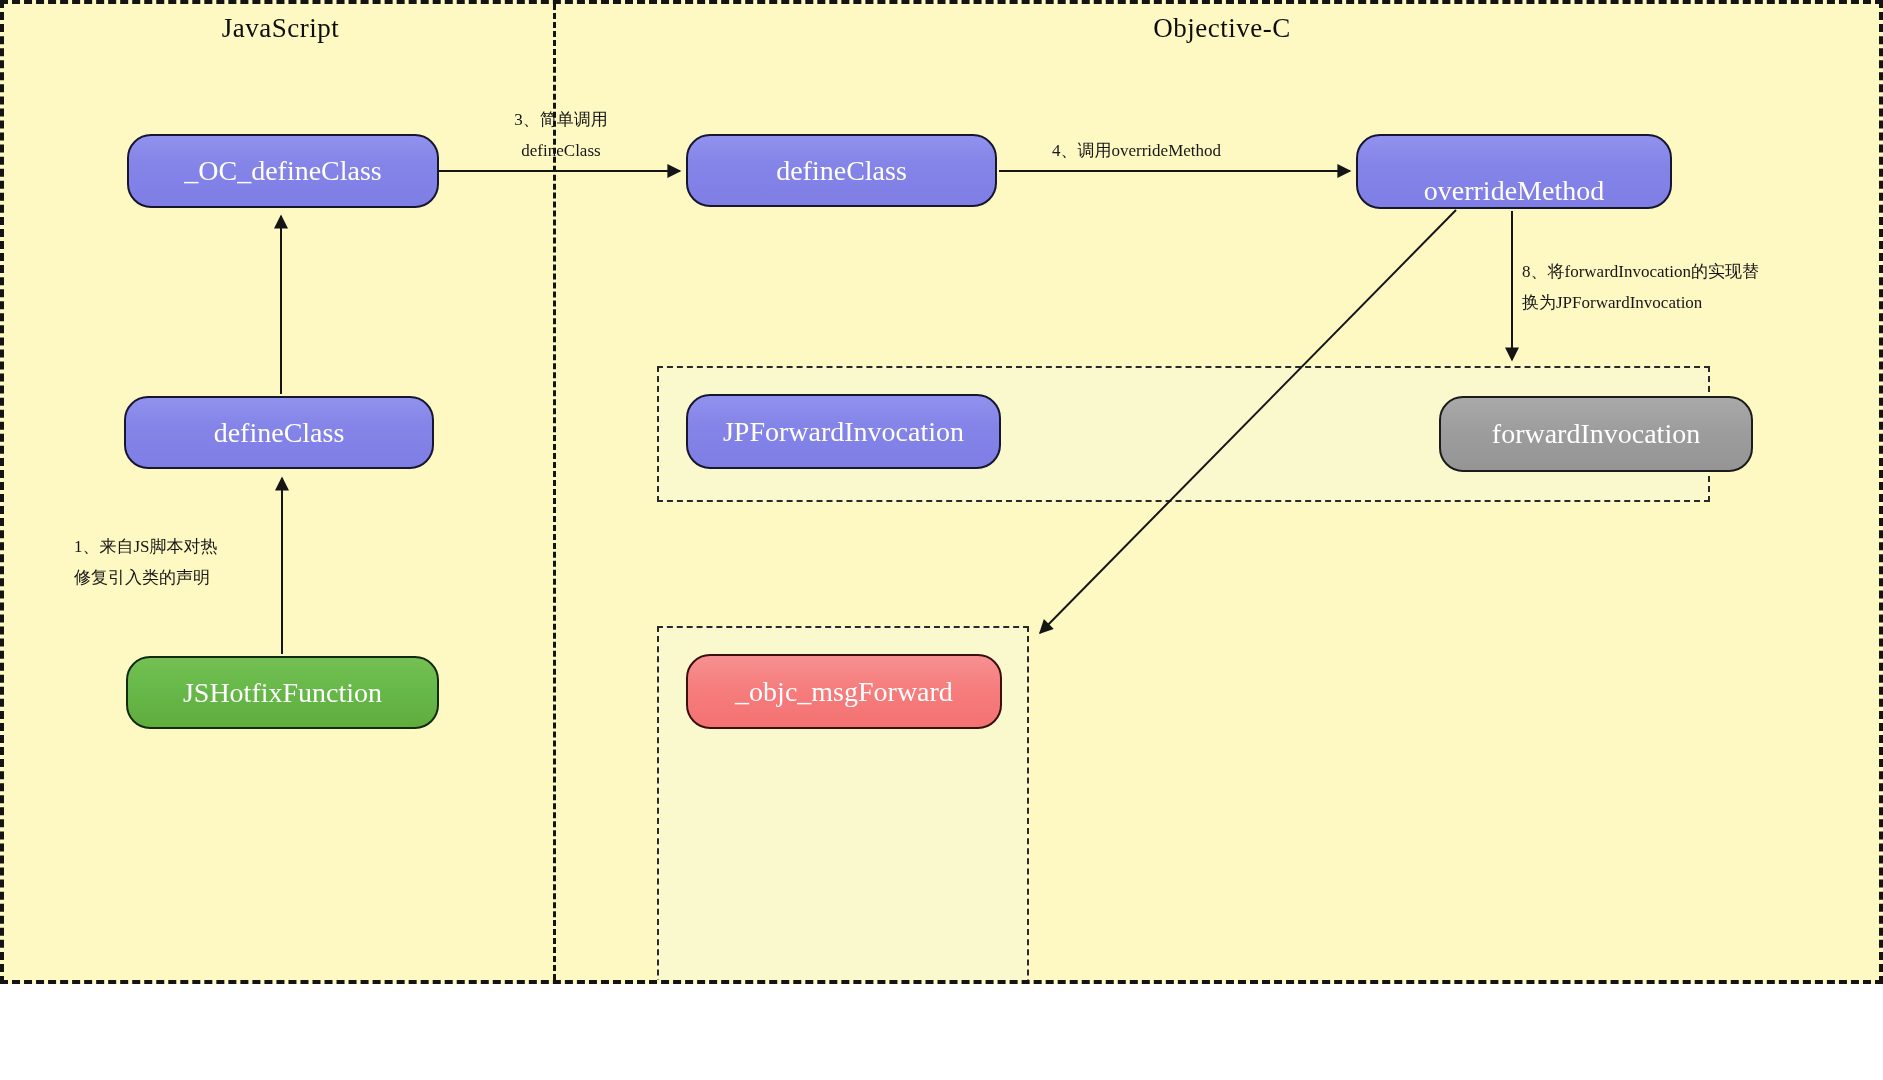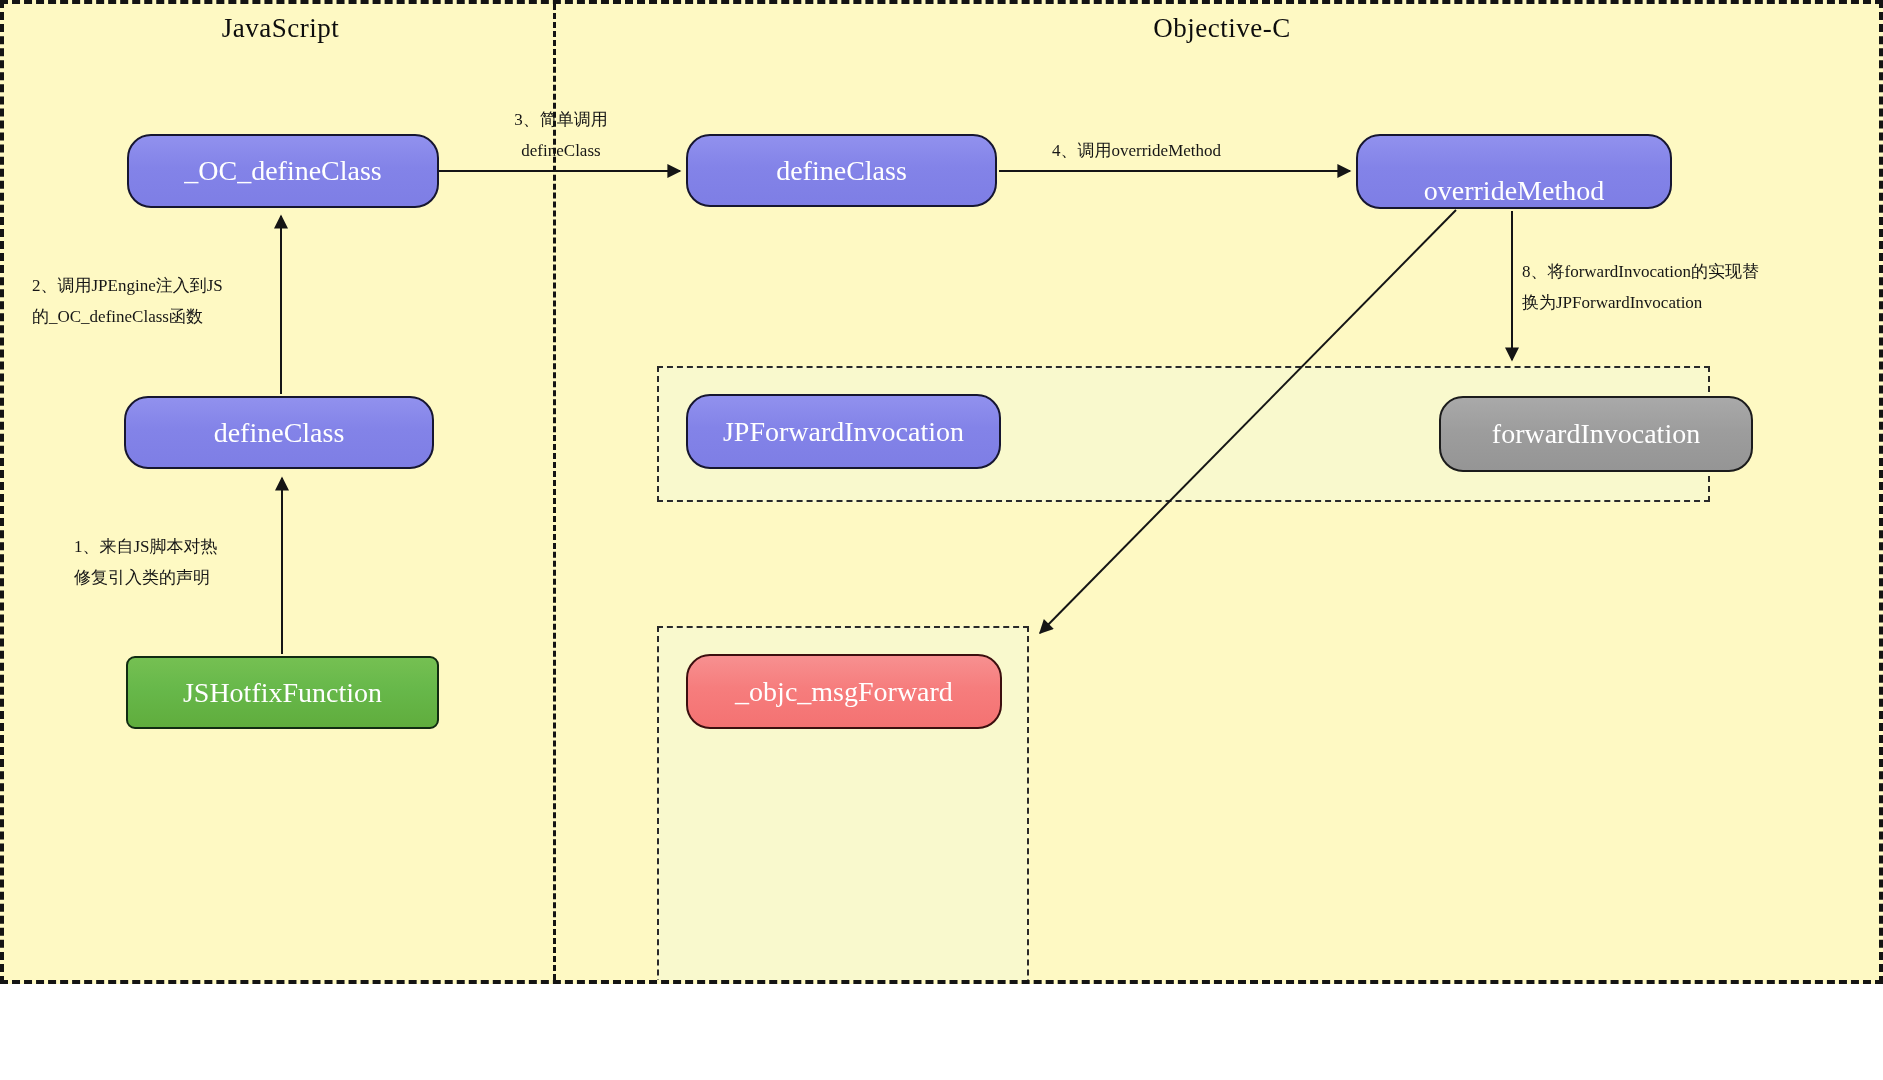--- a/index.html
+++ b/index.html
@@ -16,21 +16,21 @@
   .group{position:absolute;background:#f9f9cd;border:2px dashed #2a2a2a;box-sizing:border-box;}
   #group-forward{left:653px;top:362px;width:1053px;height:136px;}
   #group-hotfix{left:653px;top:622px;width:372px;height:400px;}
 
   .node{
     position:absolute;display:flex;align-items:center;justify-content:center;
     color:#ffffff;font-size:28px;font-weight:500;border-radius:24px;
     border:2px solid #161630;box-sizing:border-box;white-space:nowrap;
   }
   .purple{background:linear-gradient(180deg,#9191ee 0%,#8383e8 45%,#7e7ee5 100%);}
-  .green{background:linear-gradient(180deg,#75c052 0%,#67b84a 45%,#60ad3d 100%);border-color:#112b12;border-radius:9px;}
+  .green{background:linear-gradient(180deg,#75c052 0%,#67b84a 45%,#60ad3d 100%);border-color:#112b12;}
   .red{background:linear-gradient(180deg,#f79090 0%,#f67d7d 45%,#f47272 100%);border-color:#3c0f0f;justify-content:center;}
   .gray{background:linear-gradient(180deg,#a9a9a9 0%,#9d9d9d 45%,#959595 100%);border-color:#1c1c1c;}
 
   #n-oc-define-js{left:123px;top:130px;width:312px;height:74px;}
   #n-define-js{left:120px;top:392px;width:310px;height:73px;}
   #n-jshotfix{left:122px;top:652px;width:313px;height:73px;}
   #n-define-oc{left:682px;top:130px;width:311px;height:73px;}
   #n-override{left:1352px;top:130px;width:316px;height:75px;align-items:flex-end;}
   #n-jpforward{left:682px;top:390px;width:315px;height:75px;}
   #n-forward{left:1420px;top:392px;width:314px;height:76px;margin-left:15px;}
@@ -96,24 +96,20 @@
     <span>forwardInvocation</span>
   </div>
   <div class="node red" id="n-msgforward">
     <span>_objc_msgForward</span>
   </div>
 
   <div class="note" id="note-1">
     <div>1、来自JS脚本对热</div>
     <div>修复引入类的声明</div>
   </div>
-  <div class="note" id="note-2">
-    <div>2、调用JPEngine注入到JS</div>
-    <div>的_OC_defineClass函数</div>
-  </div>
   <div class="note" id="note-3">
     <div>3、简单调用</div>
     <div>defineClass</div>
   </div>
   <div class="note" id="note-4">
     <div>4、调用overrideMethod</div>
   </div>
   <div class="note" id="note-5">
     <div>8、将forwardInvocation的实现替</div>
     <div>换为JPForwardInvocation</div>

